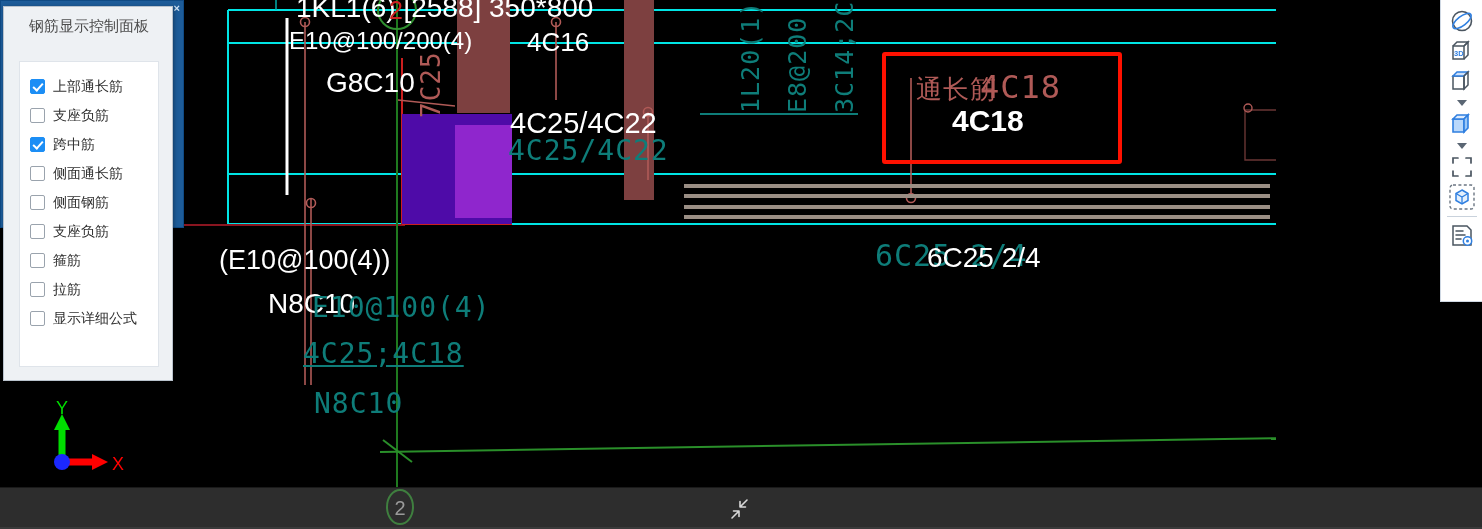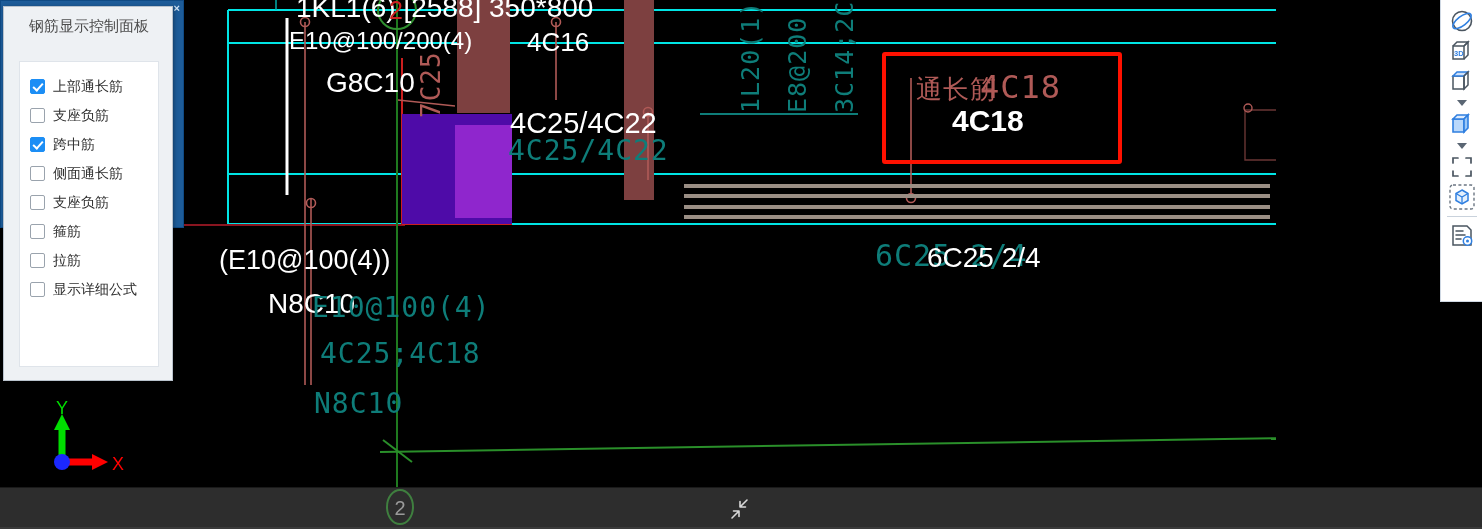--- a/index.html
+++ b/index.html
@@ -214,21 +214,21 @@
 
     <div class="lbl lbl-teal" style="left:875px;top:238px;font-size:30px;">6C25 2/4</div>
     <div class="lbl lbl-white" style="left:927px;top:242px;font-size:28px;">6C25 2/4</div>
 
     <div class="lbl lbl-white" style="left:219px;top:245px;font-size:27px;">(E10@100(4))</div>
 
     <div class="lbl lbl-white" style="left:268px;top:288px;font-size:28px;">N8C10</div>
 
     <div class="lbl lbl-teal" style="left:312px;top:291px;font-size:28px;">E10@100(4)</div>
 
-    <div class="lbl lbl-teal" style="left:320px;top:337px;font-size:28px;">4C25;4C18</div>
+    <div class="lbl lbl-teal" style="left:303px;top:337px;font-size:28px;text-decoration:underline;">4C25;4C18</div>
 
     <div class="lbl lbl-teal" style="left:314px;top:387px;font-size:28px;">N8C10</div>
 
     <div class="lbl" style="left:389px;top:-4px;font-size:25px;color:#cc2222;">2</div>
 
     <div class="axis-gizmo">
       <svg width="90" height="80" viewBox="0 0 90 80">
         <g>
           <line x1="20" y1="62" x2="20" y2="26" stroke="#00dd00" stroke-width="7"></line>
           <polygon points="20,14 12,30 28,30" fill="#00dd00"></polygon>
@@ -275,20 +275,24 @@
         <div class="cb-row checked">
           <span class="cb-box"></span>
           <span class="cb-label">跨中筋</span>
         </div>
         <div class="cb-row">
           <span class="cb-box"></span>
           <span class="cb-label">侧面通长筋</span>
         </div>
         <div class="cb-row">
           <span class="cb-box"></span>
+          <span class="cb-label">侧面钢筋</span>
+        </div>
+        <div class="cb-row">
+          <span class="cb-box"></span>
           <span class="cb-label">支座负筋</span>
         </div>
         <div class="cb-row">
           <span class="cb-box"></span>
           <span class="cb-label">箍筋</span>
         </div>
         <div class="cb-row">
           <span class="cb-box"></span>
           <span class="cb-label">拉筋</span>
         </div>

